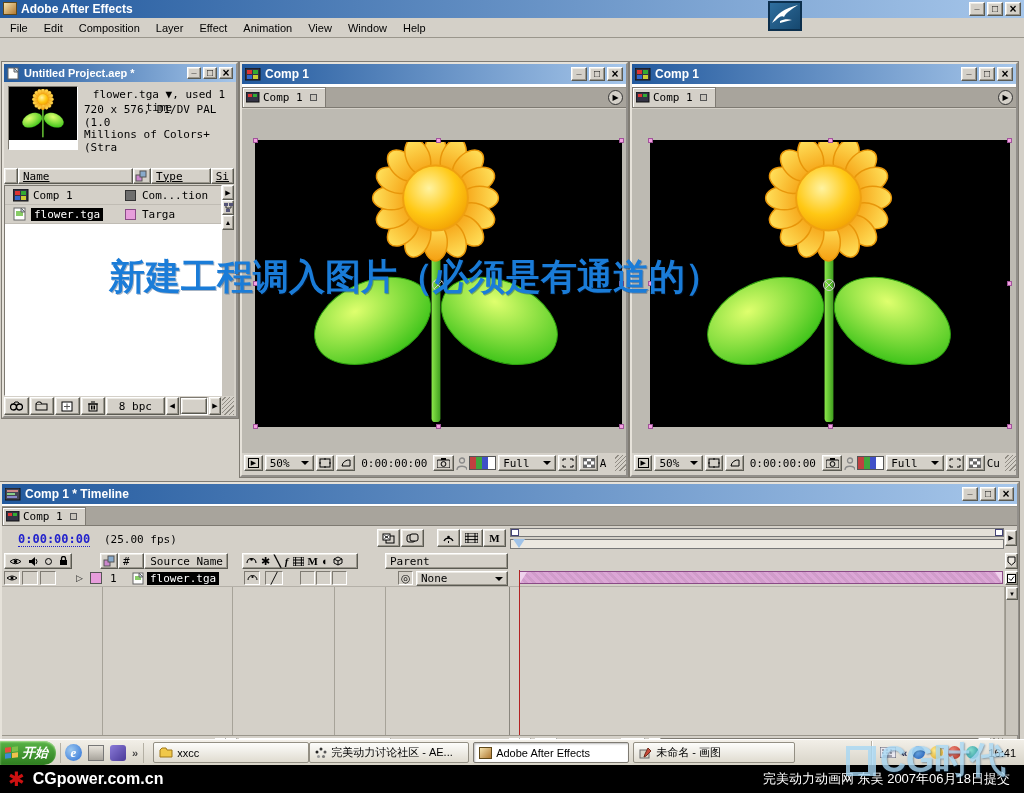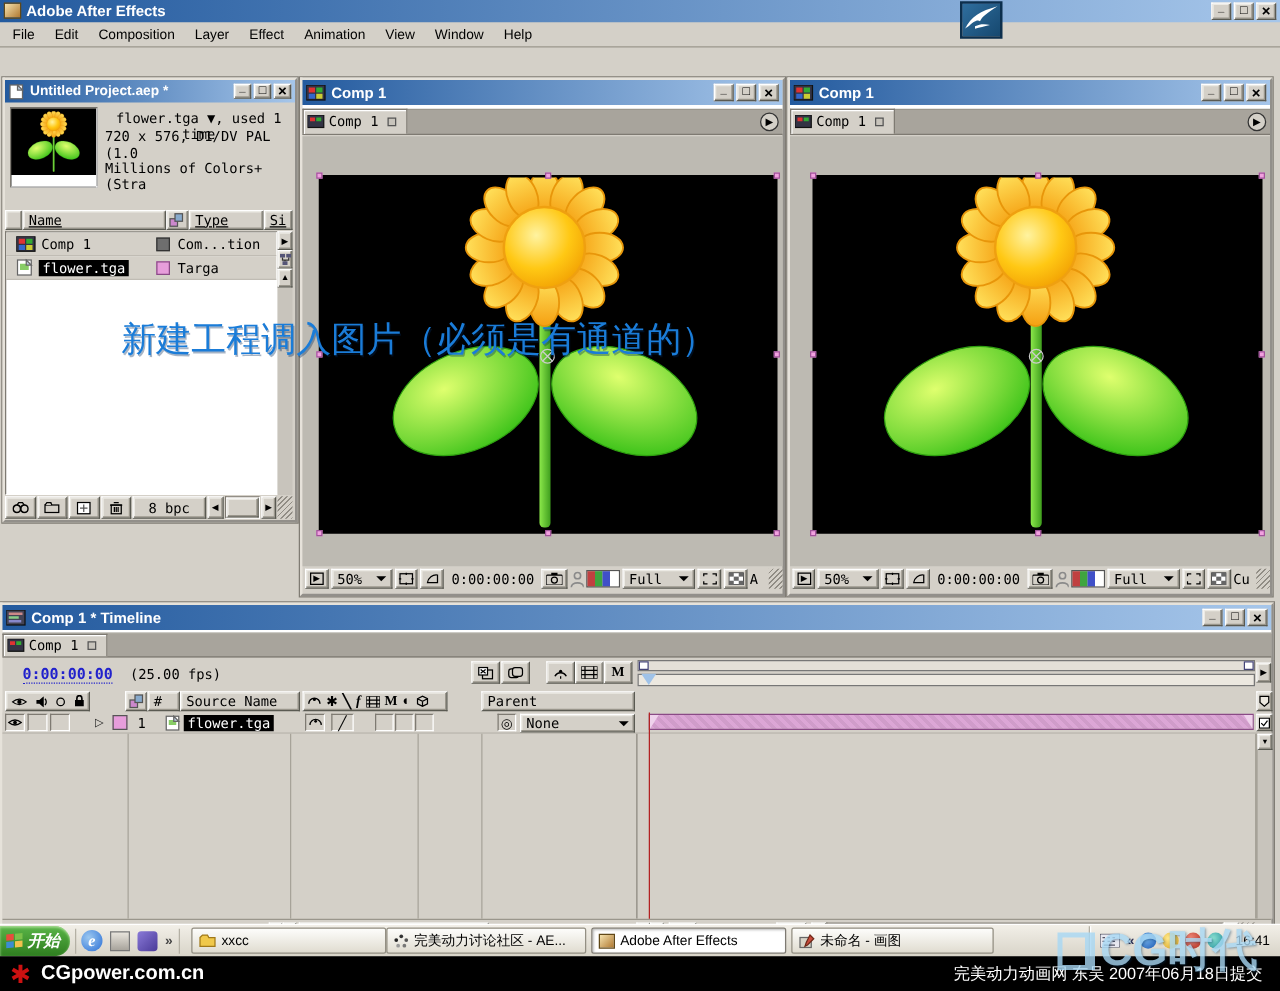--- a/index.html
+++ b/index.html
@@ -538,21 +538,21 @@
     </div>
     <div class="abs raised" style="left:98px;top:1px;width:18px;height:16px;display:flex;align-items:center;justify-content:center;">
         <svg width="12" height="12">
           <rect x="1" y="5" width="6" height="6" fill="#C8C" stroke="#555"></rect>
           <rect x="5" y="1" width="6" height="6" fill="#8AC" stroke="#555"></rect>
         </svg>
       </div>
     <div class="abs raised hdrcell" style="left:116px;top:1px;width:26px;">
         <span style="text-decoration:none;">#</span>
       </div>
-    <div class="abs raised hdrcell" style="left:142px;top:1px;width:96px;">
+    <div class="abs raised hdrcell" style="left:142px;top:1px;width:84px;justify-content:flex-end;">
         <span style="text-decoration:none;">Source Name</span>
       </div>
     <div class="abs raised" style="left:240px;top:1px;width:116px;height:16px;display:flex;align-items:center;gap:4px;padding:0 3px;">
       <svg width="11" height="10">
           <path d="M1 7 A4.5 4.5 0 0 1 10 7" fill="none" stroke="#000" stroke-width="1.2"></path>
           <circle cx="5.5" cy="3.5" r="1.2" fill="#000"></circle>
         </svg>
       <span>✱</span>
       <span style="font-weight:bold;">╲</span>
       <span style="font-family:'Liberation Serif',serif;font-style:italic;font-weight:bold;">f</span>
@@ -658,21 +658,21 @@
           <path d="M1 9 L6 2 L10 6 L12 4 L14 9 Z" fill="#EEE" stroke="#000"></path>
         </svg>
       </div>
     <div class="raised" style="margin-left:4px;width:12px;height:16px;display:flex;align-items:center;justify-content:center;font-size:6px;">◀</div>
     <div class="sunken" style="width:318px;height:16px;background:#E8E4DC;"></div>
     <div class="raised" style="width:12px;height:16px;display:flex;align-items:center;justify-content:center;font-size:6px;">▶</div>
     <div style="width:13px;height:16px;background:repeating-linear-gradient(135deg,#D4D0C8 0 2px,#908C84 2px 3px);"></div>
   </div>
 </div>
 
-<div class="abs" style="left:97px;top:253px;width:640px;font-size:28px;font-weight:normal;color:#1A7CD8;z-index:50;text-shadow:1px 1px 0 rgba(0,40,90,0.35);white-space:nowrap;">新建工程调入图片（必须是有通道的）</div>
+<div class="abs" style="left:109px;top:253px;width:640px;font-size:36px;font-weight:bold;color:#1A7CD8;z-index:50;text-shadow:1px 1px 0 rgba(0,40,90,0.35);white-space:nowrap;">新建工程调入图片（必须是有通道的）</div>
 
 <div class="abs" style="left:768px;top:1px;width:34px;height:30px;background:linear-gradient(135deg,#2F6E9E,#16486F);border:2px solid #0C2F4D;z-index:60;">
   <svg width="30" height="26" viewBox="0 0 30 26">
     <path d="M2 20 C7 10 14 6 28 2 C19 8 16 10 14 14 C12 12 8 15 6 17 C5 18 3 19 2 20 Z" fill="#FFF"></path>
     <path d="M10 18 C14 16 18 16 22 17 C17 18 14 19 10 20 Z" fill="#FFF"></path>
   </svg>
 </div>
 
 <div class="abs" style="left:0;top:739px;width:1024px;height:26px;background:linear-gradient(#F2EFE8,#D8D4C8);border-top:1px solid #FFF;display:flex;align-items:center;z-index:30;">
   <div style="width:56px;height:24px;margin:1px 0 1px 0;border-radius:0 12px 12px 0;background:linear-gradient(#59B447,#2E7D1F);display:flex;align-items:center;gap:4px;padding-left:5px;box-shadow:inset 0 1px 2px #AFE09A;">

